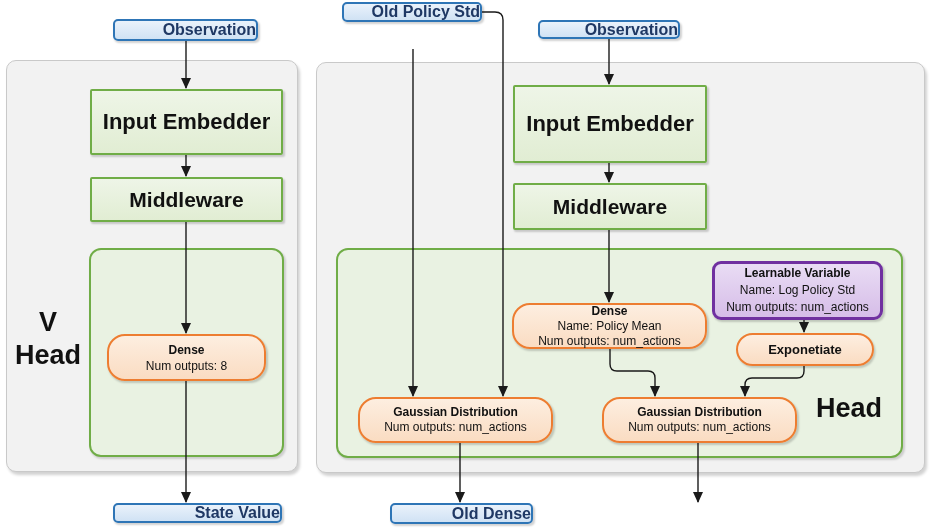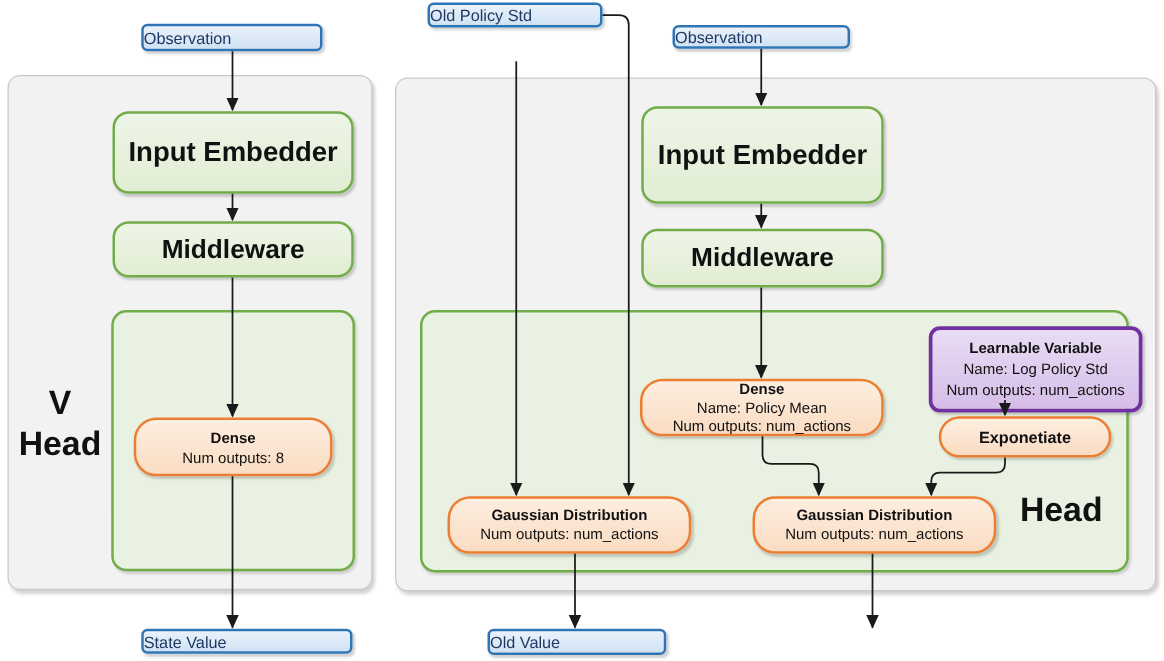--- a/index.html
+++ b/index.html
@@ -24,29 +24,29 @@
     background:var(--green-panel,#e9f2e2);
     border:2px solid var(--green-border,#70ad47);
     border-radius:12px;
     box-shadow:1.5px 2px 2px rgba(0,0,0,0.15);
   }
   
   .box-blue{
     background:linear-gradient(180deg,#eaf2fb 0%,#d0e2f4 100%);
     border:2.5px solid var(--blue-border,#2e75b6);
     border-radius:5px;
-    display:flex;align-items:center;justify-content:flex-start;
-    font-weight:normal;font-size:13px;color:#1f3864;
+    display:flex;align-items:center;justify-content:flex-end;
+    font-weight:bold;font-size:16px;color:#1f3864;
     box-shadow:1.5px 2px 2px rgba(0,0,0,0.18);
   }
   
   .box-green{
     background:linear-gradient(180deg,#eef5e7 0%,#e1edd3 100%);
     border:2.5px solid var(--green-border,#70ad47);
-    border-radius:13px;
+    border-radius:2px;
     display:flex;align-items:center;justify-content:center;
     font-weight:bold;color:#111111;
     box-shadow:1.5px 2px 2px rgba(0,0,0,0.18);
   }
   
   .box-orange{
     background:linear-gradient(180deg,#fdeee0 0%,#fadcc2 100%);
     border:2.5px solid var(--orange-border,#ed7d31);
     border-radius:18px;
     display:flex;flex-direction:column;align-items:center;justify-content:center;
@@ -129,42 +129,42 @@
   <div class="abs box-green" style="left:513px;top:183px;width:194px;height:47px;font-size:21px;">
     <span>Middleware</span>
   </div>
 
   <div class="abs box-orange" style="left:512px;top:303px;width:195px;height:46px;">
     <span class="box-title">Dense</span>
     <span>Name: Policy Mean</span>
     <span>Num outputs: num_actions</span>
   </div>
 
-  <div class="abs box-purple" style="left:743px;top:261px;width:171px;height:69px;">
+  <div class="abs box-purple" style="left:712px;top:261px;width:171px;height:59px;">
     <span class="box-title">Learnable Variable</span>
     <span>Name: Log Policy Std</span>
     <span>Num outputs: num_actions</span>
   </div>
 
-  <div class="abs box-orange" style="left:736px;top:333px;width:138px;height:33px;margin-left:15px;">
+  <div class="abs box-orange" style="left:736px;top:333px;width:138px;height:33px;">
     <span class="box-title" style="font-size:13px;">Exponetiate</span>
   </div>
 
   <div class="abs box-orange" style="left:358px;top:397px;width:195px;height:46px;">
     <span class="box-title">Gaussian Distribution</span>
     <span>Num outputs: num_actions</span>
   </div>
 
   <div class="abs box-orange" style="left:602px;top:397px;width:195px;height:46px;">
     <span class="box-title">Gaussian Distribution</span>
     <span>Num outputs: num_actions</span>
   </div>
 
   <div class="abs box-blue" style="left:390px;top:503px;width:143px;height:21px;">
-    <span>Old Value</span>
+    <span>Old Dense</span>
   </div>
 
 
   <svg id="arrows" width="931" height="529" viewBox="0 0 931 529">
     <defs>
       <marker id="ah" markerUnits="userSpaceOnUse" markerWidth="14" markerHeight="12" refX="10" refY="5" orient="auto">
         <path d="M0,0 L11,5 L0,10 Z" style="fill:#1a1a1a;stroke:none;"></path>
       </marker>
     </defs>
 

